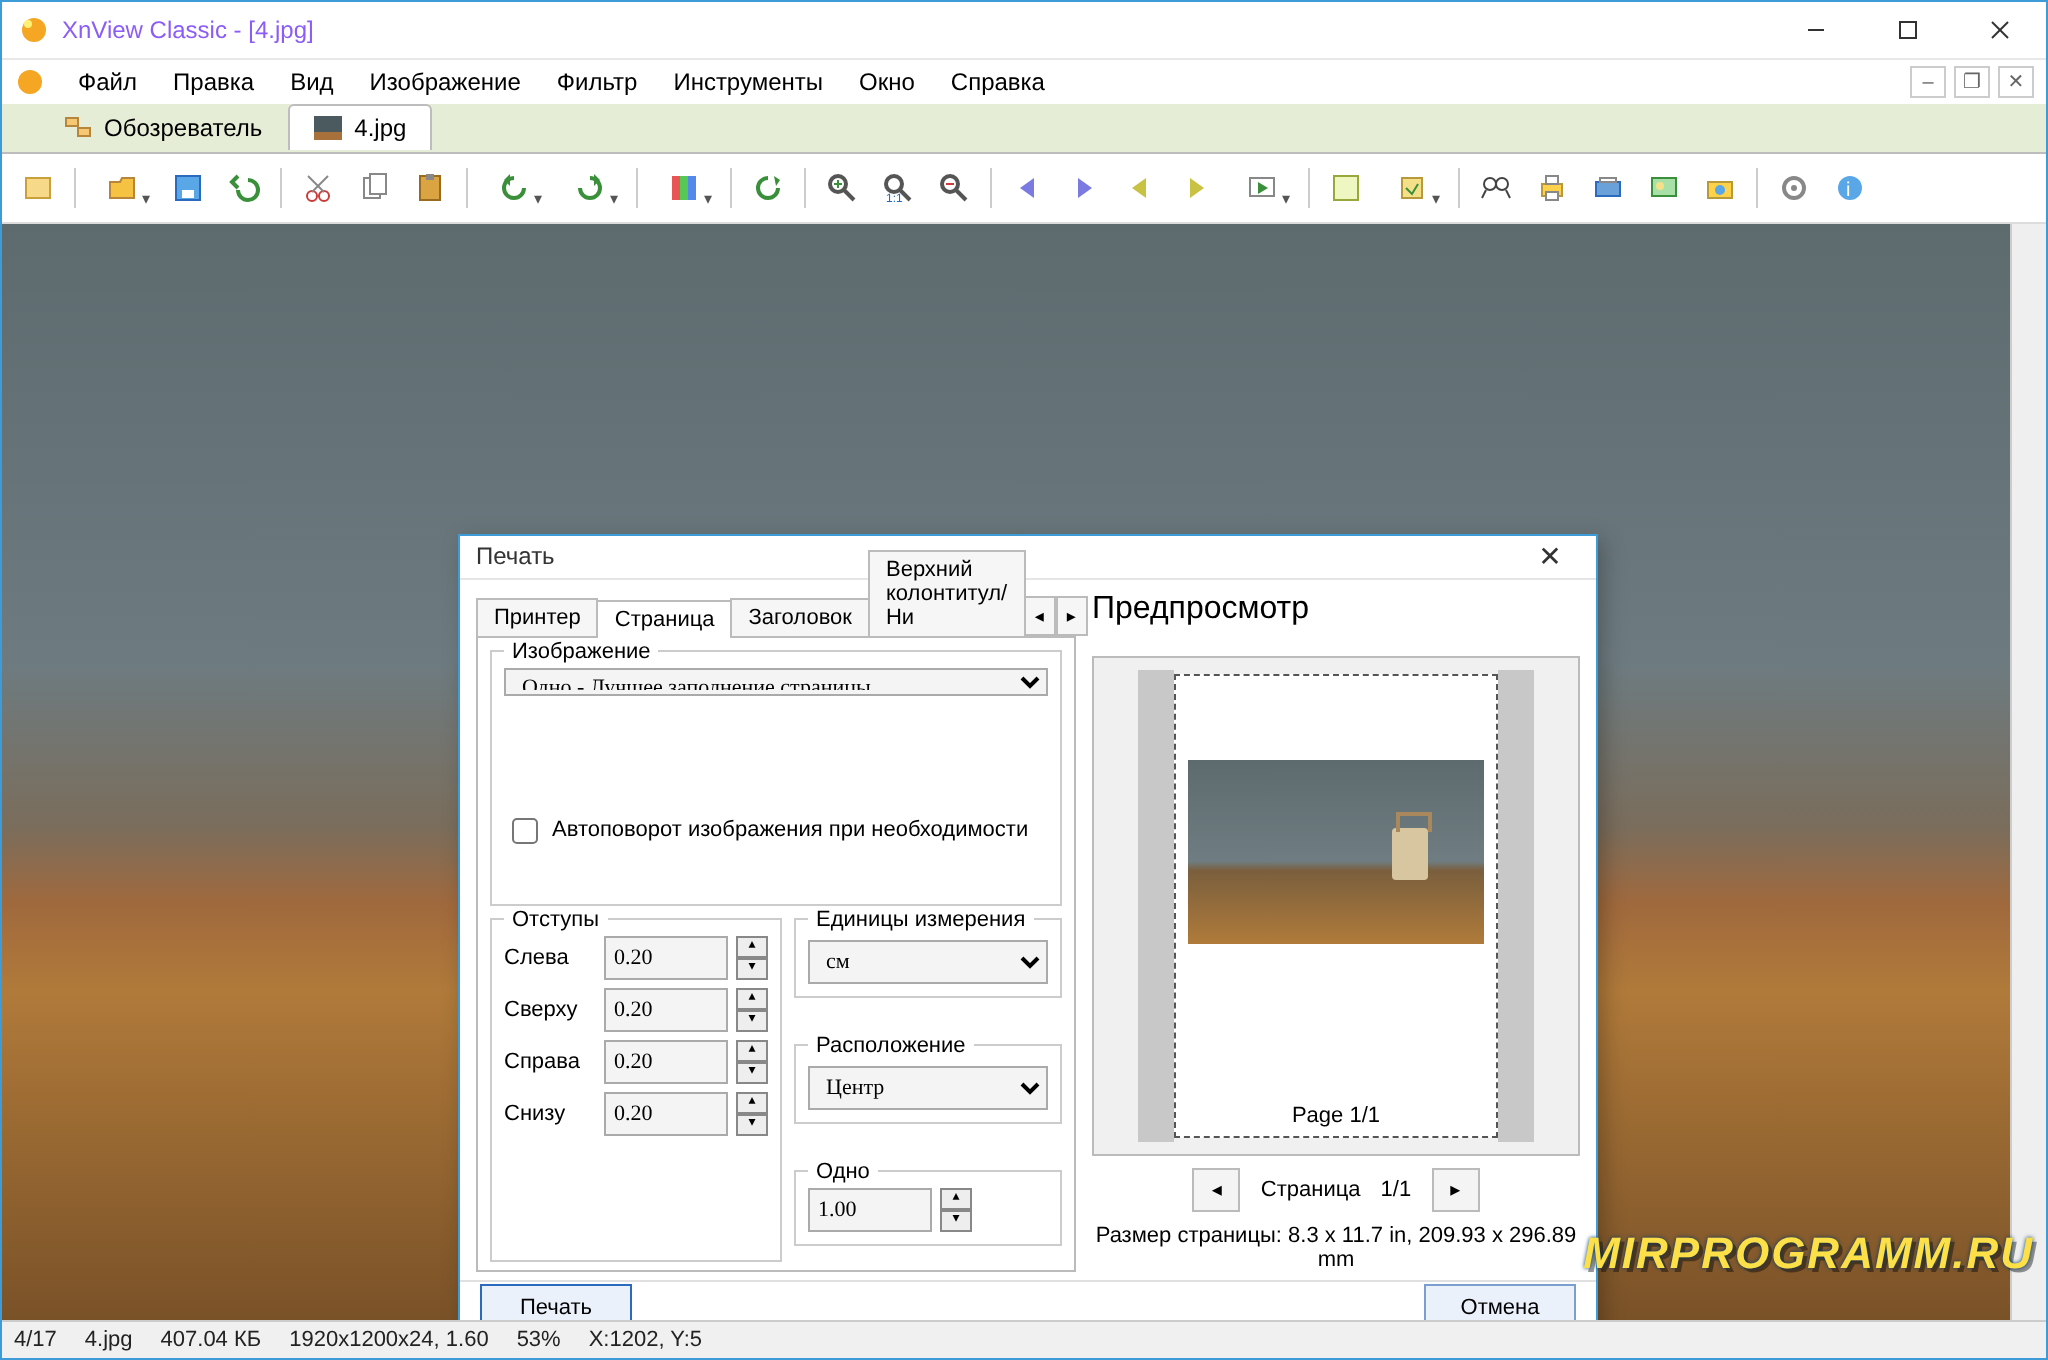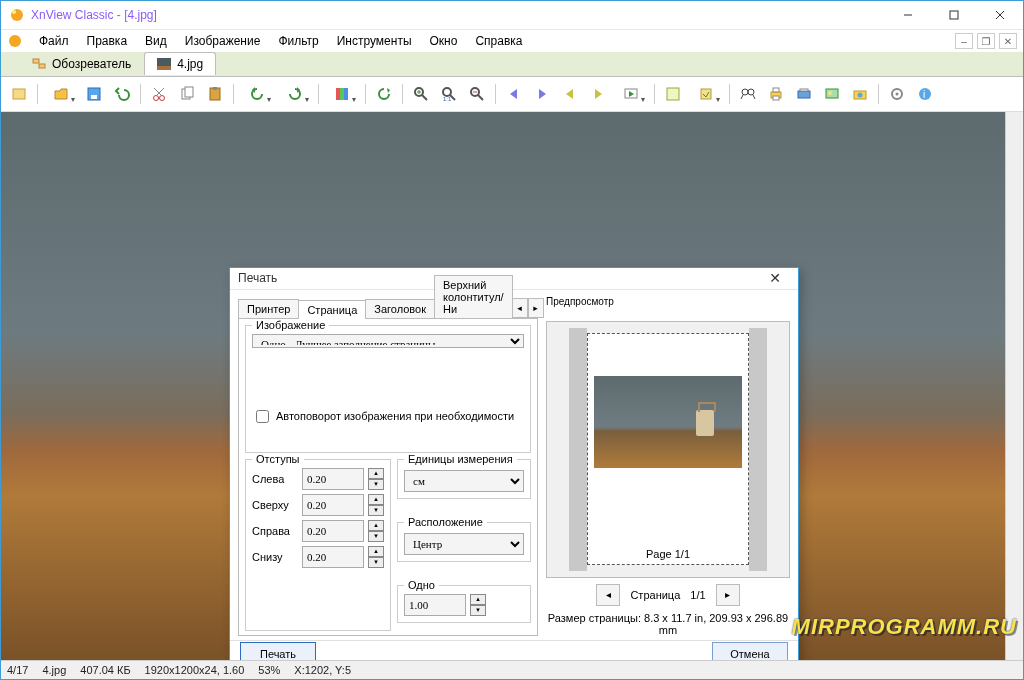--- a/index.html
+++ b/index.html
@@ -50,21 +50,21 @@
   .row2{display:flex;gap:6px}
   .col{flex:1}
   .margin-row{display:flex;align-items:center;margin-bottom:4px;gap:4px}
   .margin-row label{width:46px;font-size:11px}
   .margin-row input{width:52px;text-align:left;height:16px}
   .spinbtns{display:flex;flex-direction:column}
   .spinbtns span{width:14px;height:9px;border:1px solid #888;background:#eee;font-size:7px;line-height:7px;text-align:center}
   .units select{width:100%;height:22px;margin-top:2px}
   .gamma input{width:52px;height:16px}
   .dlg-right{flex:1;display:flex;flex-direction:column}
-  .prev-label{font-size:10px;margin-bottom:14px}
+  .prev-label{font-size:16px;margin-bottom:14px}
   .prev-box{border:1px solid #bbb;flex:1;position:relative;background:#f0f0f0;display:flex;align-items:center;justify-content:center;padding:6px}
   .page{width:160px;height:230px;background:#fff;border:1px dashed #555;position:relative;display:flex;flex-direction:column;align-items:center}
   .page-gray{height:36px}
   .page-img{width:148px;height:92px;background:linear-gradient(to bottom,#5d6b6e 0%,#6f7d82 55%,#7a5f3e 60%,#b07b3a 100%);margin:6px;position:relative}
   .deer{position:absolute;right:28px;bottom:32px;width:18px;height:26px;background:#d8c6a0;border-radius:2px}
   .deer::before{content:"";position:absolute;top:-8px;left:2px;width:14px;height:8px;border-top:2px solid #a8885c;border-left:2px solid #a8885c;border-right:2px solid #a8885c}
   .page-footer{position:absolute;bottom:4px;font-size:11px;}
   .prev-nav{display:flex;align-items:center;justify-content:center;gap:10px;margin:6px 0;font-size:11px}
   .navbtn{width:22px;height:20px;border:1px solid #bbb;background:#f4f4f4;display:flex;align-items:center;justify-content:center;font-size:10px}
   .page-size{font-size:11px;text-align:center}

